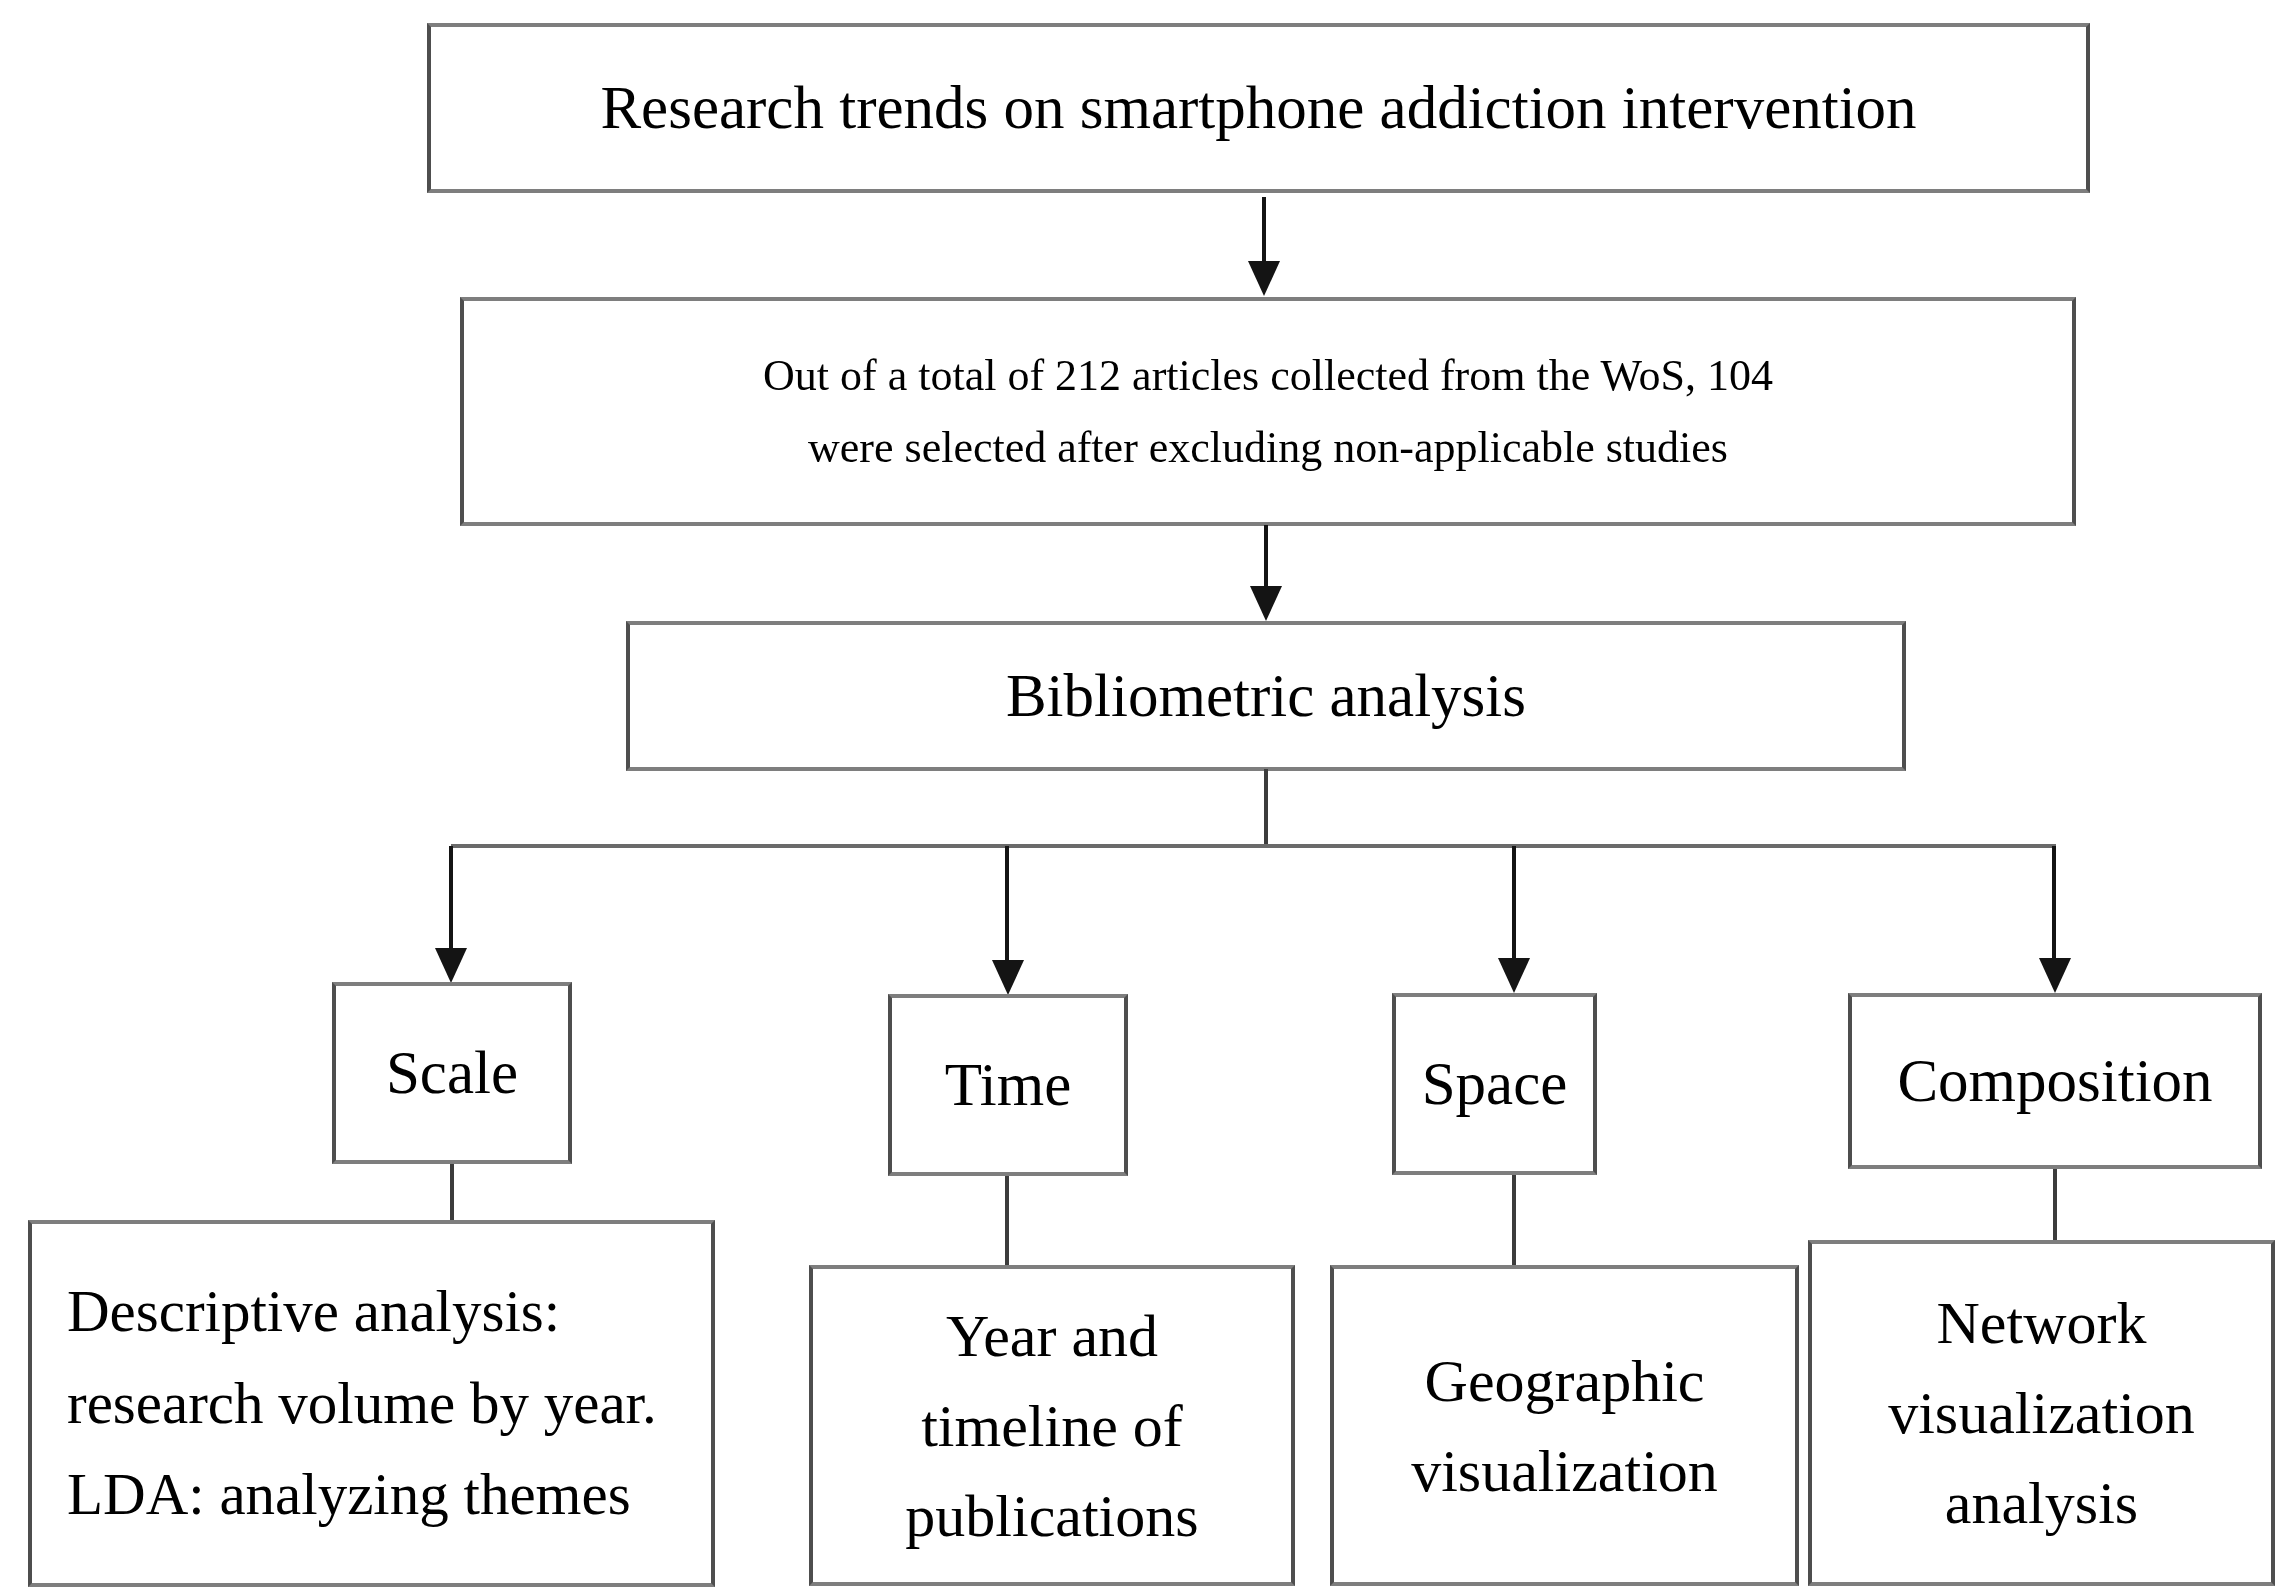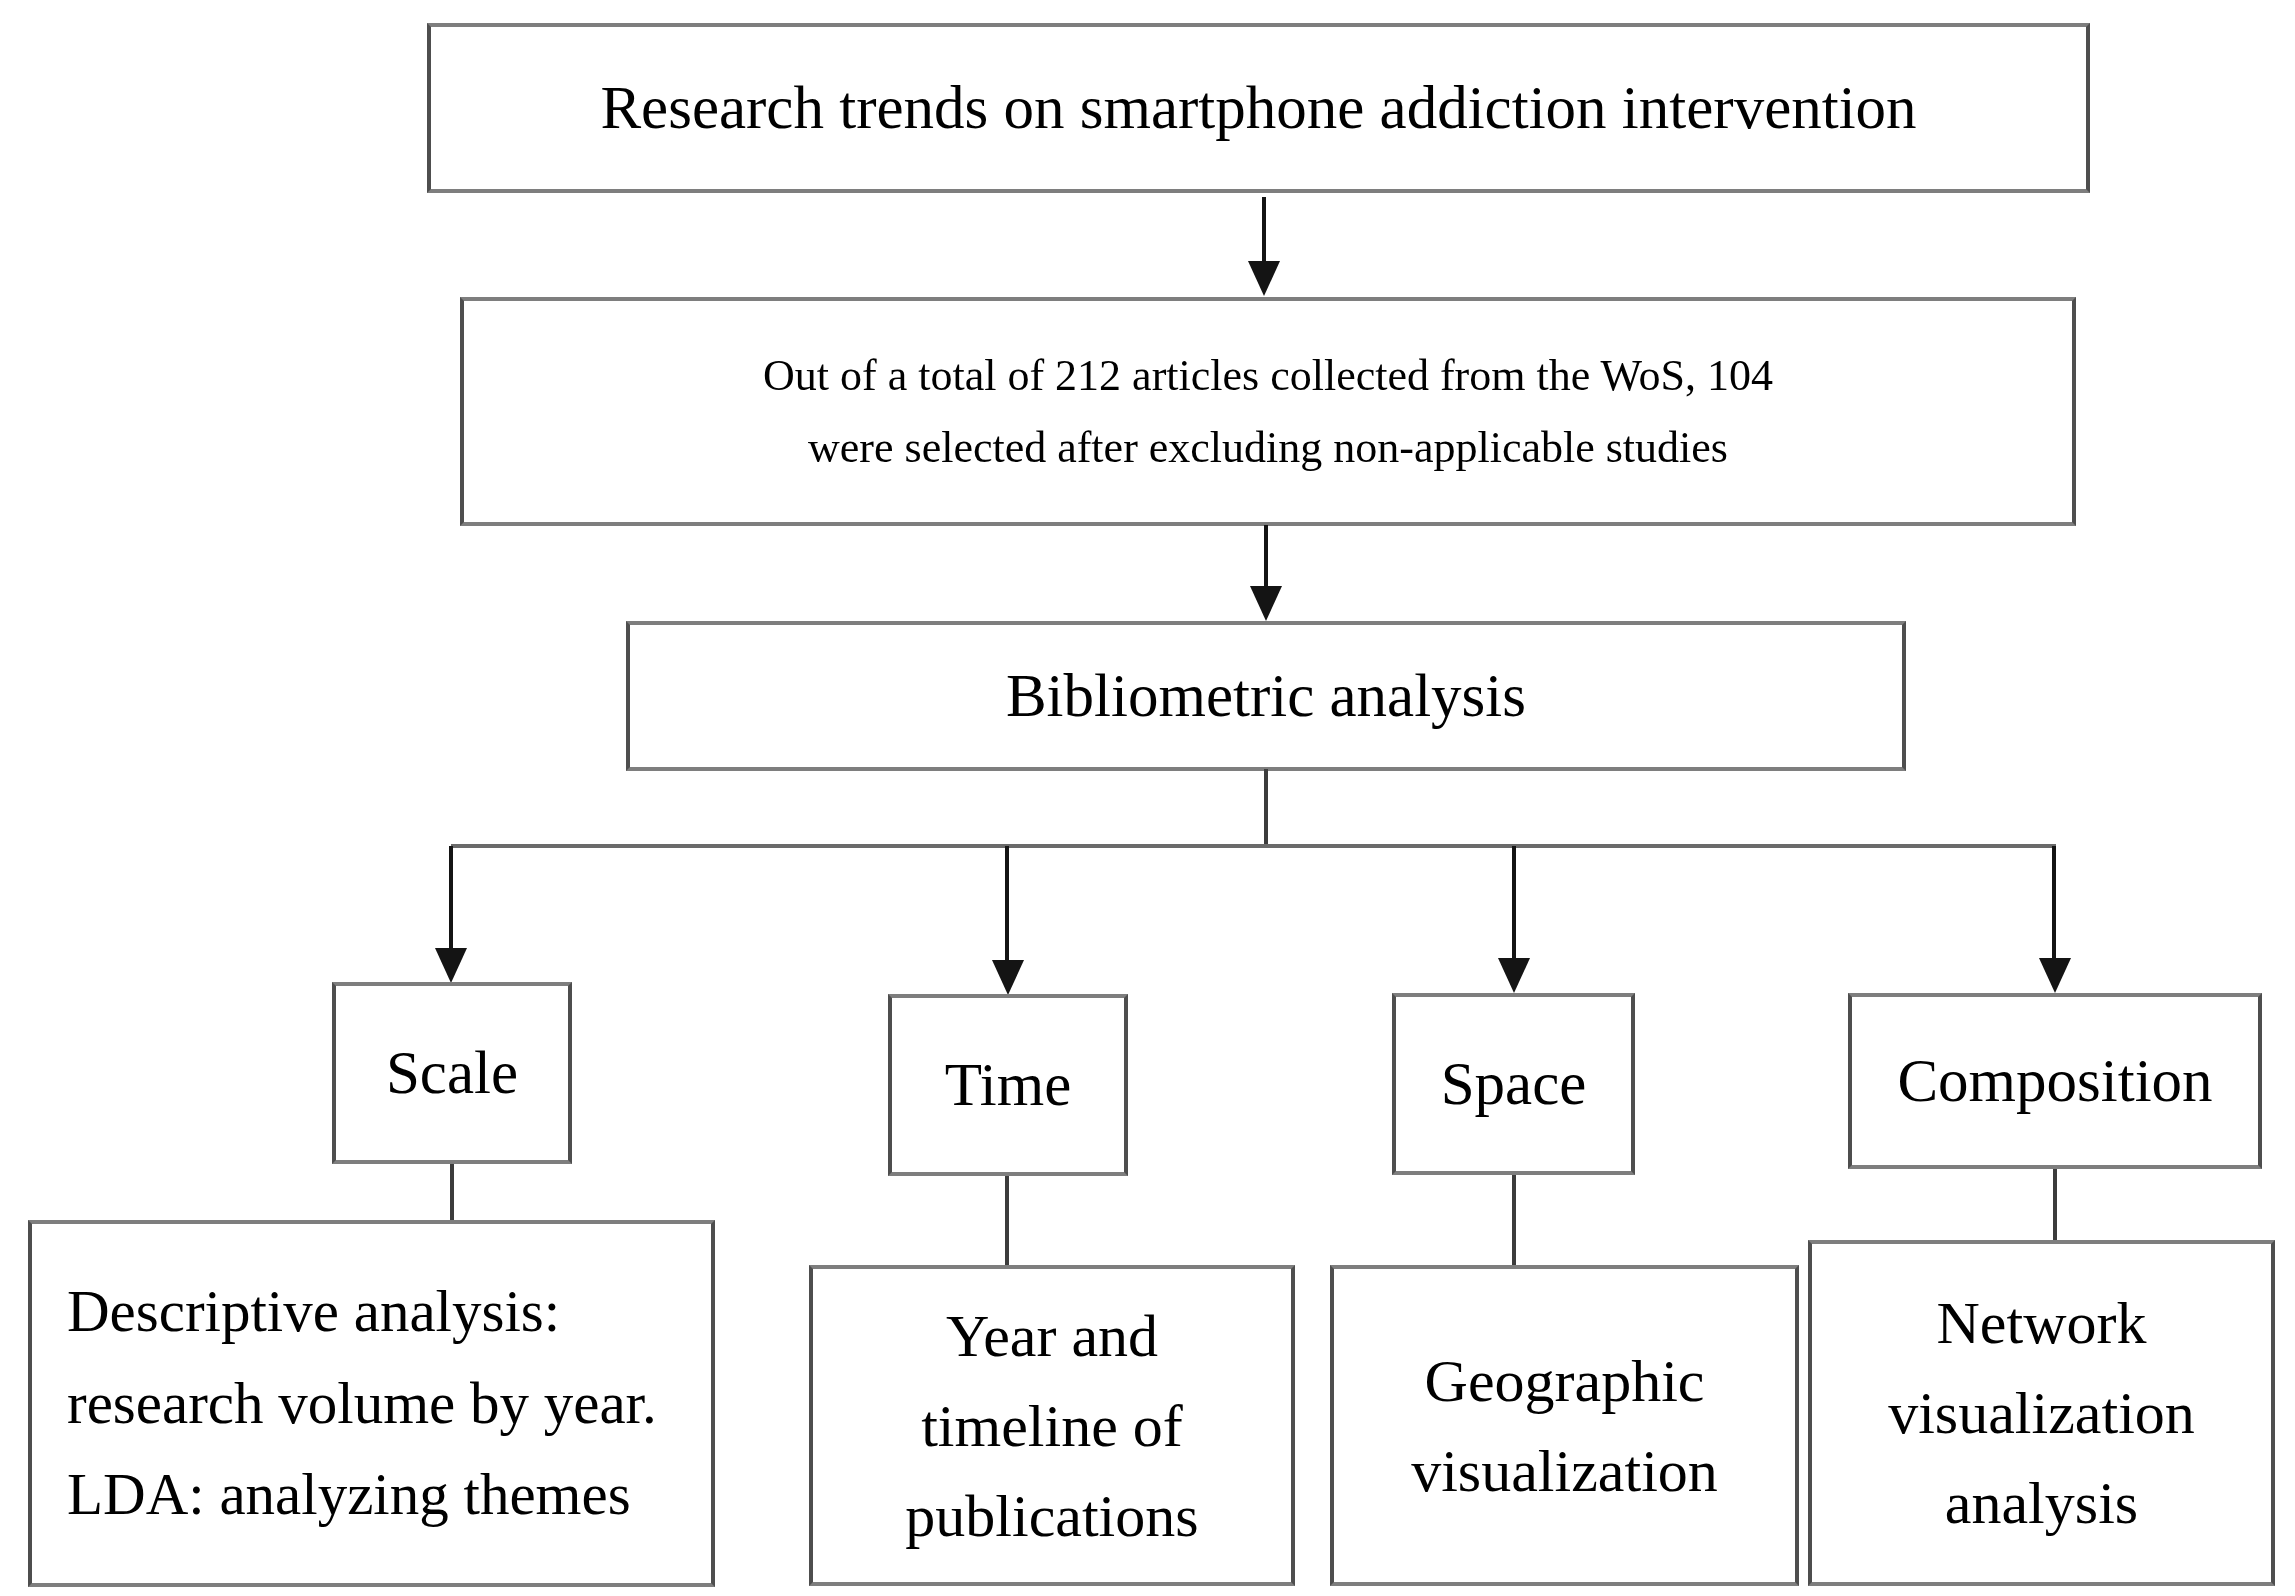--- a/index.html
+++ b/index.html
@@ -27,21 +27,21 @@
     align-items: center;
     text-align: center;
   }
   .box .line { white-space: nowrap; }
 
   #box-research    { left: 427px;  top: 23px;   width: 1663px; height: 170px; font-size: 61px; }
   #box-articles    { left: 460px;  top: 297px;  width: 1616px; height: 229px; font-size: 44px; line-height: 1.62; }
   #box-biblio      { left: 626px;  top: 621px;  width: 1280px; height: 150px; font-size: 61px; }
   #box-scale       { left: 332px;  top: 982px; width: 240px;  height: 182px; font-size: 61px; }
   #box-time        { left: 888px; top: 994px; width: 240px;  height: 182px; font-size: 61px; text-align: right; }
-  #box-space       { left: 1392px; top: 993px; width: 243px;  height: 182px; font-size: 61px; }
+  #box-space       { left: 1392px; top: 993px; width: 205px;  height: 182px; font-size: 61px; }
   #box-composition { left: 1848px; top: 993px; width: 414px;  height: 176px; font-size: 61px; }
   #box-descriptive { left: 28px;   top: 1220px; width: 687px;  height: 367px; font-size: 59px; line-height: 1.55;
                      align-items: flex-start; text-align: left; padding-left: 35px; padding-right: 5.6px; }
   #box-year        { left: 809px; top: 1265px; width: 486px;  height: 321px; font-size: 60px; line-height: 1.5; }
   #box-geographic  { left: 1330px; top: 1265px; width: 469px;  height: 321px; font-size: 60px; line-height: 1.5; }
   #box-network     { left: 1808px; top: 1240px; width: 467px;  height: 346px; font-size: 60px; line-height: 1.5; }
 
   .vline  { position: absolute; width: 3.5px; background: #3c3c3c; }
   .ashaft { position: absolute; width: 4.2px; background: #141414; }
   .ahead  { position: absolute; width: 0; height: 0;

